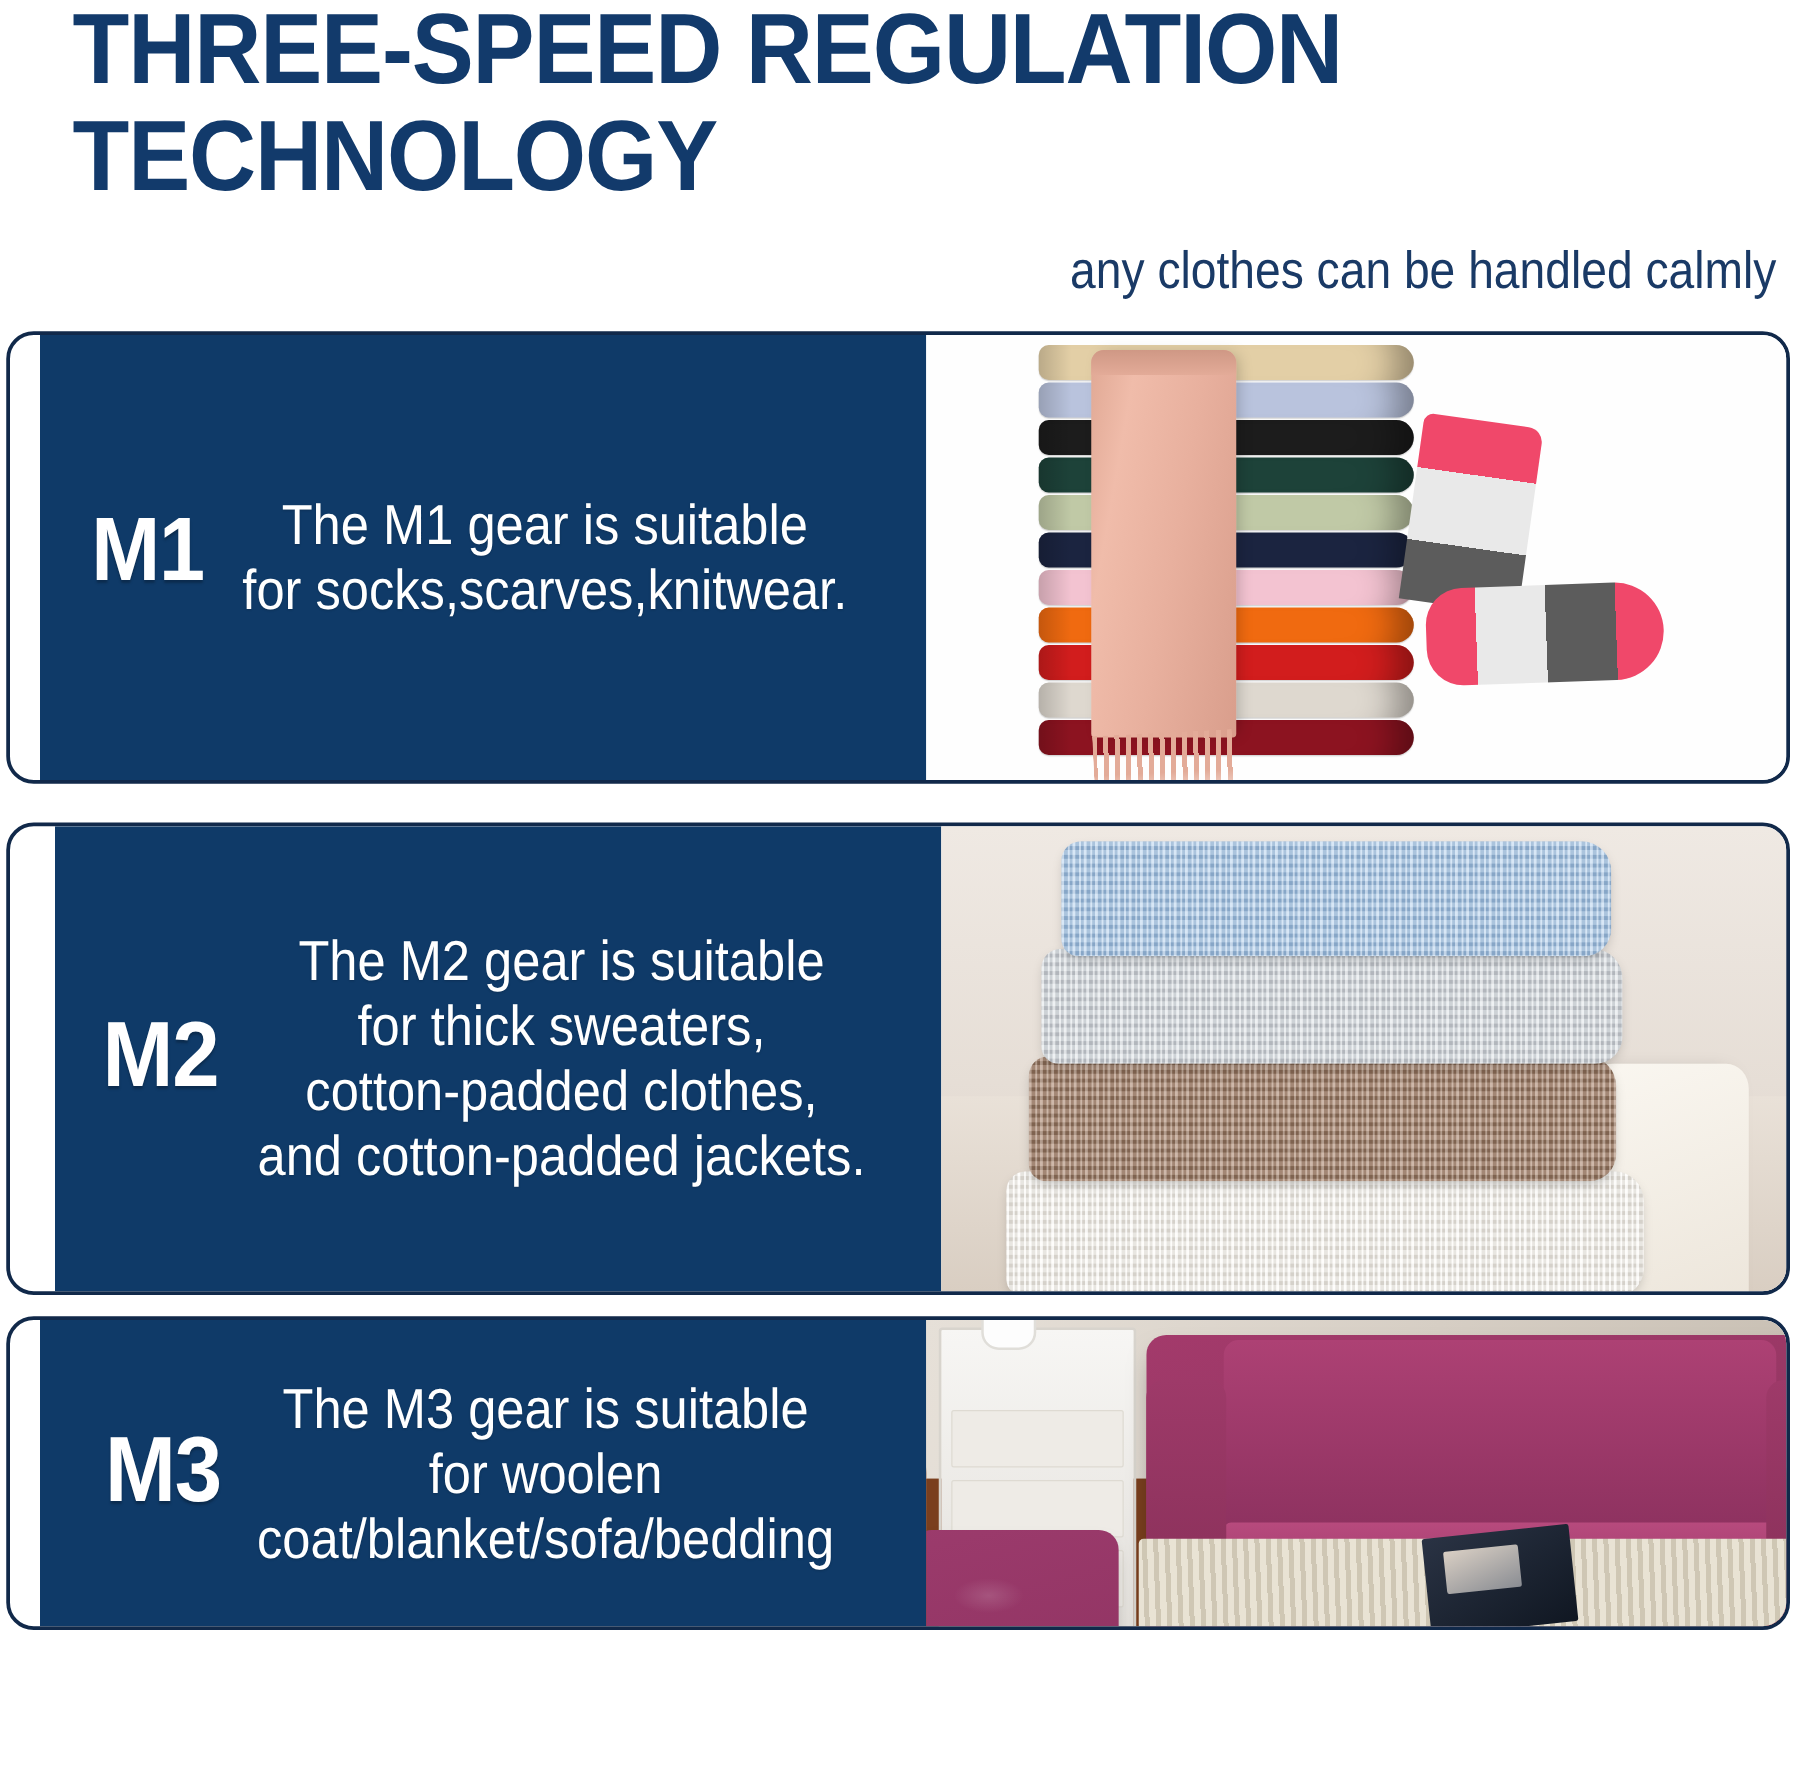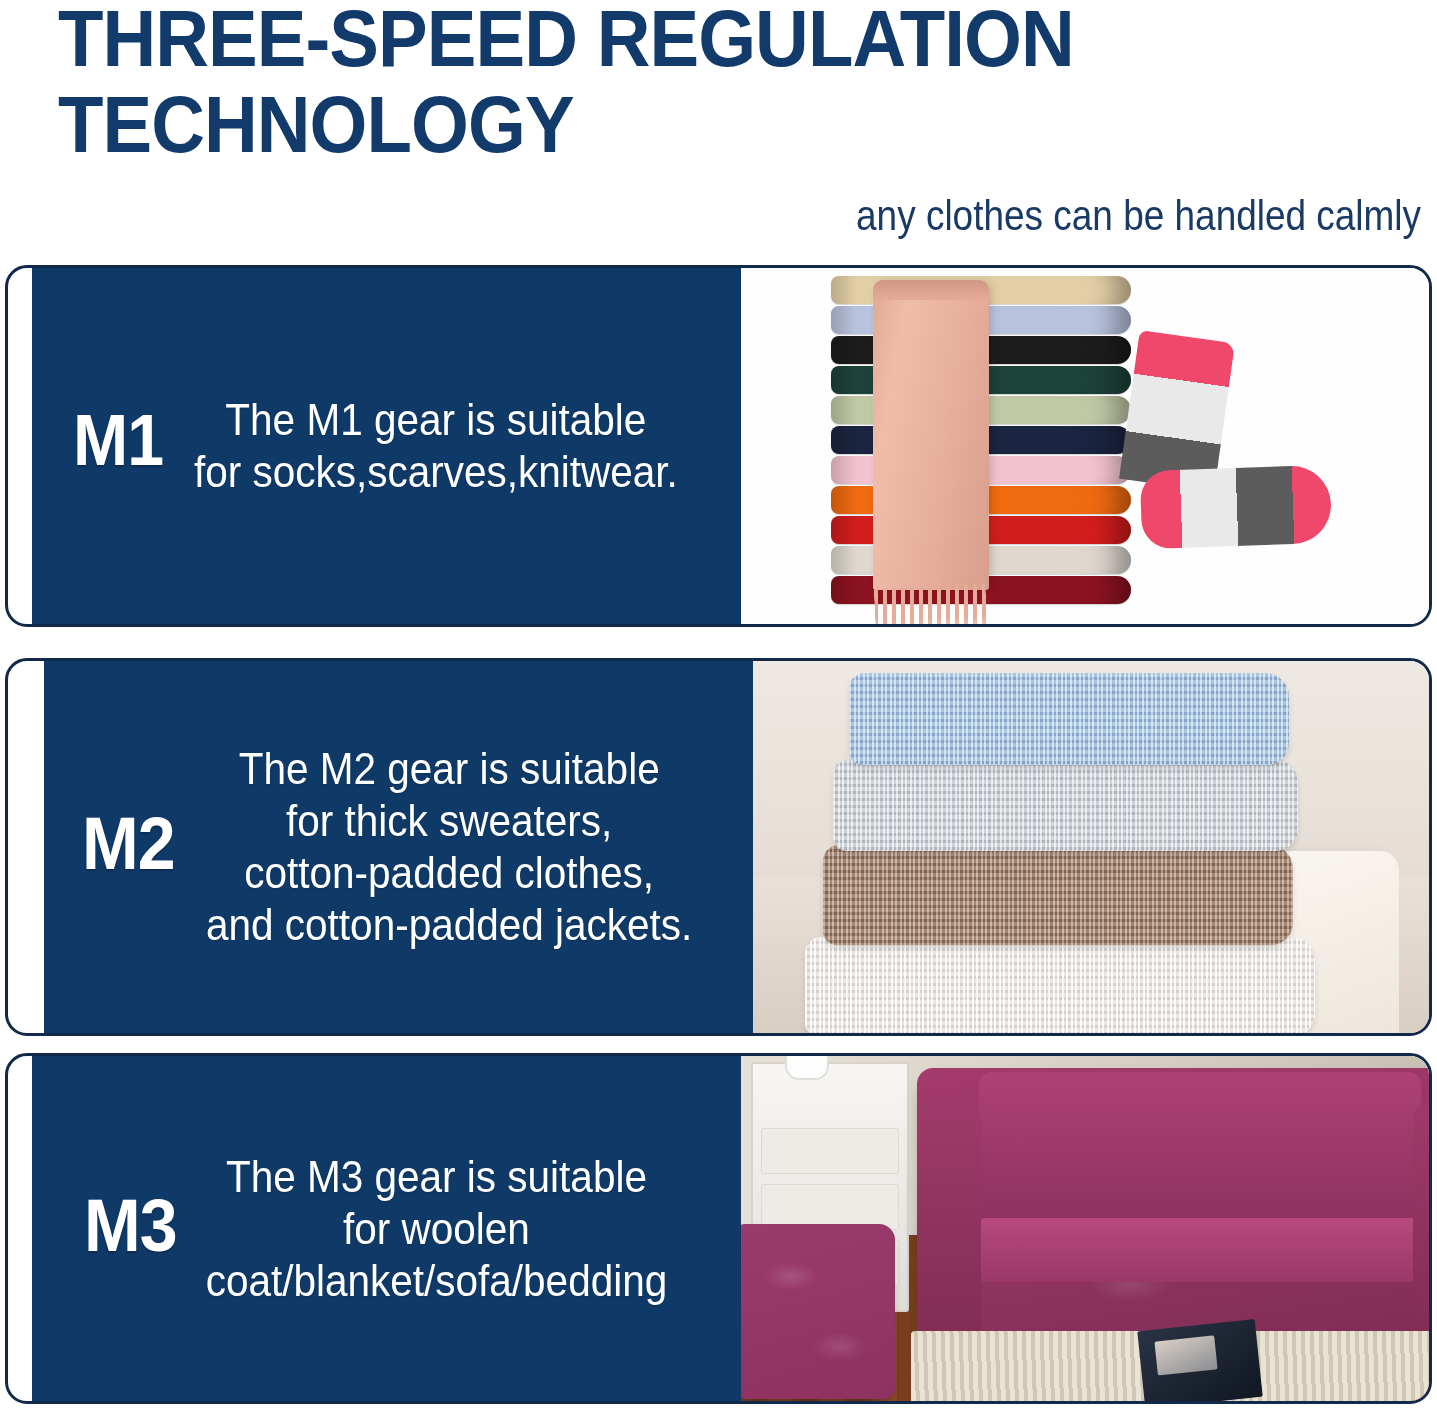--- a/index.html
+++ b/index.html
@@ -40,21 +40,21 @@
     position:absolute;
     left:5px; width:1427px;
     border:3px solid #11294a;
     border-radius:22px;
     overflow:hidden;
     display:flex;
     background:#ffffff;
   }
   #card-0 { top:265px;  height:362px; }
   #card-1 { top:658px;  height:378px;padding-left:12px; }
-  #card-2 { top:1053px; height:351px; }
+  #card-2 { top:1053px; height:251px; }
 
   .card-text {
     width:709px;
     flex:0 0 709px;
     background:#0F3A68;
     display:flex;
     flex-direction:row;
     align-items:center;
     justify-content:center;
     padding:0 14px;

